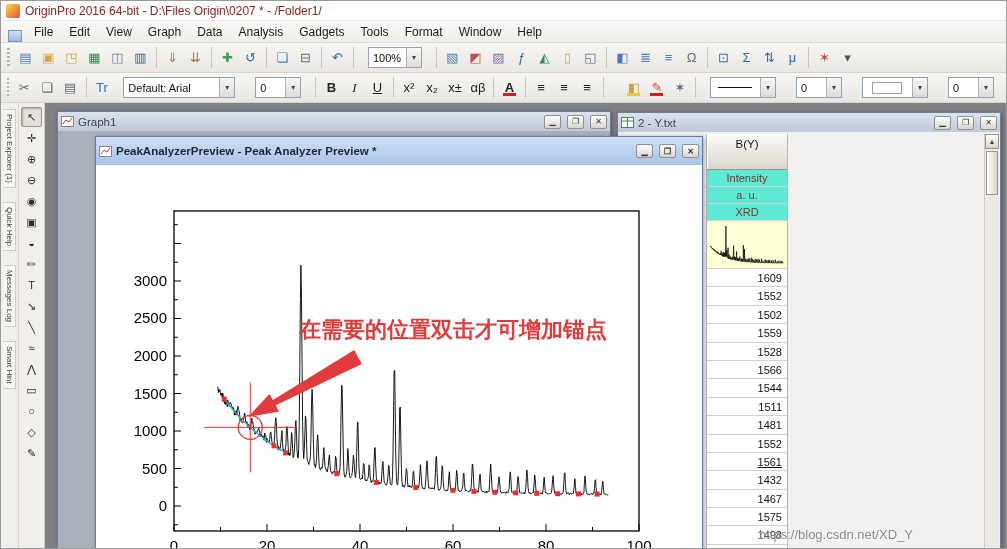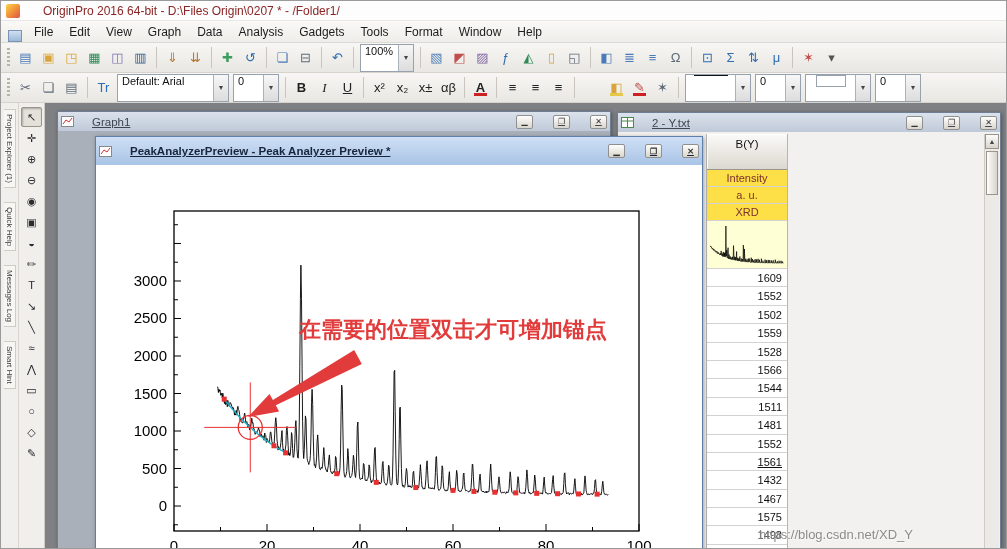--- a/index.html
+++ b/index.html
@@ -3,53 +3,53 @@
 <meta charset="utf-8">
 <style>
   * { margin:0; padding:0; box-sizing:border-box; }
   html,body { width:1007px; height:549px; overflow:hidden; }
   body { font-family:"Liberation Sans",sans-serif; background:#fff; }
   .app { position:relative; width:1007px; height:549px; background:#fff; overflow:hidden; font-size:12px; border:1px solid #9a9a9a; }
 
   
   .titlebar { height:20px; display:flex; align-items:center; gap:5px; padding:0 5px; background:#fdfdfd; border-bottom:1px solid #e8e8e8; }
   .app-icon { width:14px; height:14px; border-radius:2px; background:linear-gradient(135deg,#ffd24a,#f08c3a 55%,#d9544a); flex:0 0 auto; }
-  .app-title { color:#8b2525; font-size:12px; white-space:nowrap;margin-left:18px; }
+  .app-title { color:#8b2525; font-size:12px; white-space:nowrap; }
 
   .menubar { height:22px; display:flex; align-items:flex-end; background:linear-gradient(#faf9f7,#efede9); border-bottom:1px solid #dcdad4; padding-left:3px; }
   .mdi-icon { width:14px; height:12px; background:linear-gradient(#cfe0f2,#9db8d8); border:1px solid #7a92b4; margin:0 4px; }
   .menu-item { padding:0 8px; line-height:20px; color:#1d1d1d; font-size:12px; cursor:default; }
 
   .toolbar { display:flex; align-items:center; padding:0 2px; background:linear-gradient(#f7f6f4,#e9e7e2); border-bottom:1px solid #d6d3cd; height:30px; }
   .grip { width:3px; height:20px; margin:0 4px; background:repeating-linear-gradient(180deg,#b7b3ab 0 2px,transparent 2px 4px); }
   .tsep { width:1px; height:21px; background:#c9c5bd; margin:0 4px; }
   .tbtn { width:23px; height:23px; border:1px solid transparent; border-radius:2px; display:flex; align-items:center; just-content:center; justify-content:center; font-size:13px; position:relative; flex:0 0 auto; }
   .tbtn .g { line-height:1; color:#222; }
   .tbtn.bold .g { font-weight:700; }
   .tbtn.italic .g { font-style:italic; font-family:"Liberation Serif",serif; }
   .tbtn.underline .g { text-decoration:underline; }
   .tbtn .bar { position:absolute; left:4px; right:4px; bottom:2px; height:3px; }
-  .combo { height:28px; background:#fff; border:1px solid #98a2ae; display:flex; margin:0 2px; flex:0 0 auto; }
+  .combo { height:21px; background:#fff; border:1px solid #98a2ae; display:flex; align-items:center; margin:0 10px; flex:0 0 auto; }
   .combo-val { flex:1; font-size:11px; padding:0 4px; white-space:nowrap; overflow:hidden; color:#111; }
   .combo-arrow { width:15px; height:100%; border-left:1px solid #aab2bc; background:linear-gradient(#f7f7f7,#dcdcdc); font-size:8px; color:#444; display:flex; align-items:center; justify-content:center; }
   .hline { width:34px; height:0; border-top:1px solid #111; margin:auto; }
   .boxsw { width:30px; height:12px; border:1px solid #98a2ae; background:#fff; margin:auto; }
 
   
   .content { position:absolute; top:102px; left:0; right:0; bottom:0; display:flex; }
   .dock { width:18px; background:#f1efeb; border-right:1px solid #d8d5cf; display:flex; flex-direction:column; align-items:center; padding-top:6px; }
   .dock-tab { writing-mode:vertical-rl; font-size:8px; color:#3a3a3a; background:#f7f6f3; border:1px solid #cfccc6; border-left:none; padding:4px 1px; margin-bottom:14px; white-space:nowrap; }
   .toolscol { width:26px; background:#f1efeb; border-right:1px solid #cfccc6; display:flex; flex-direction:column; align-items:center; padding-top:4px; gap:1px; }
   .vtool { width:21px; height:20px; display:flex; align-items:center; justify-content:center; font-size:11px; color:#2c2c2c; border:1px solid transparent; border-radius:2px; }
   .vtool.pressed { background:#e4e1da; border-color:#9a968e; box-shadow:inset 1px 1px 2px rgba(0,0,0,.25); }
 
   .workspace { position:relative; flex:1; background:#7e8084; overflow:hidden; }
 
   .win { position:absolute; border:1px solid #6f7e92; background:#ece9e2; box-shadow:1px 1px 4px rgba(0,0,0,.35); }
-  .win-title { height:19px; display:flex; align-items:center; gap:18px; padding:0 3px; font-size:11.5px;text-decoration:underline; }
+  .win-title { height:19px; display:flex; align-items:center; gap:4px; padding:0 3px; font-size:11.5px; }
   .inactive > .win-title { background:linear-gradient(#dbe2ec,#bfc9d8); color:#3f4650; }
   .active  > .win-title { background:linear-gradient(#cfdff5,#a9c4e6); color:#17263c; font-weight:bold; }
   .win-title .t { flex:1; white-space:nowrap; overflow:hidden; }
   .wbtn { width:17px; height:14px; border:1px solid #8f8f8f; border-radius:2px; background:linear-gradient(#fefefe,#d9d5cc); display:flex; align-items:center; justify-content:center; font-size:8px; color:#333; margin-left:2px; flex:0 0 auto; }
   .wicon { flex:0 0 auto; }
 
   #win-graph1 { left:12px; top:8px; width:554px; height:439px; z-index:2; }
   #graph1-body { background:#a9b0ba; height:calc(100% - 19px); }
 
   #win-ytxt { left:572px; top:9px; width:384px; height:438px; z-index:1; }
@@ -57,21 +57,21 @@
 
   #win-preview { left:50px; top:33px; width:608px; height:414px; z-index:3; border-color:#5f7fa8; }
   #win-preview > .win-title { height:28px; }
   #preview-body { position:relative; background:#fff; height:calc(100% - 20px); overflow:hidden; }
   #chart { position:absolute; left:0; top:0; }
 
   
   .ws-col { position:absolute; left:88px; top:2px; width:82px; background:#fff; border-left:1px solid #b5b5b5; border-right:1px solid #b5b5b5; }
   .ws-header { height:36px; line-height:20px; text-align:center; font-size:11.5px; color:#111; background:linear-gradient(#fbfaf8,#dcd8d0); border-bottom:1px solid #9a968e; box-shadow:inset 1px 1px 0 #fff; }
   .ws-cell { height:17px; line-height:17px; border-bottom:1px solid #d2d2d2; font-size:11px; text-align:center; overflow:hidden; }
-  .meta { background:#fde047; color:#7d2f2f; }
+  .meta { background:#5eead4; color:#7d2f2f; }
   .spark { height:48px; background:#ffffd6; border-bottom:1px solid #d2d2d2; }
   .val { background:#fff; text-align:right; padding-right:5px; color:#101010; }
 
   .vscroll { position:absolute; top:2px; right:1px; width:15px; bottom:0; background:#eceae6; border-left:1px solid #cfccc6; }
   .sb-btn { height:15px; background:linear-gradient(#fdfdfd,#d8d4cc); border:1px solid #9a968e; font-size:7px; display:flex; align-items:center; justify-content:center; color:#444; }
   .sb-thumb { position:absolute; top:17px; left:1px; right:1px; height:44px; background:linear-gradient(90deg,#fdfdfd,#d8d4cc); border:1px solid #9a968e; }
 
   
   #getpoints { position:absolute; left:8px; top:29px; width:435px; height:72px; background:linear-gradient(#f2f6fb,#ccd9ea); border:1px solid #8fa6c0; box-shadow:2px 3px 5px rgba(0,0,0,.3); z-index:5; }
   .gp-title { position:absolute; left:9px; top:3px; font-weight:bold; color:#98a0aa; font-size:12px; }

